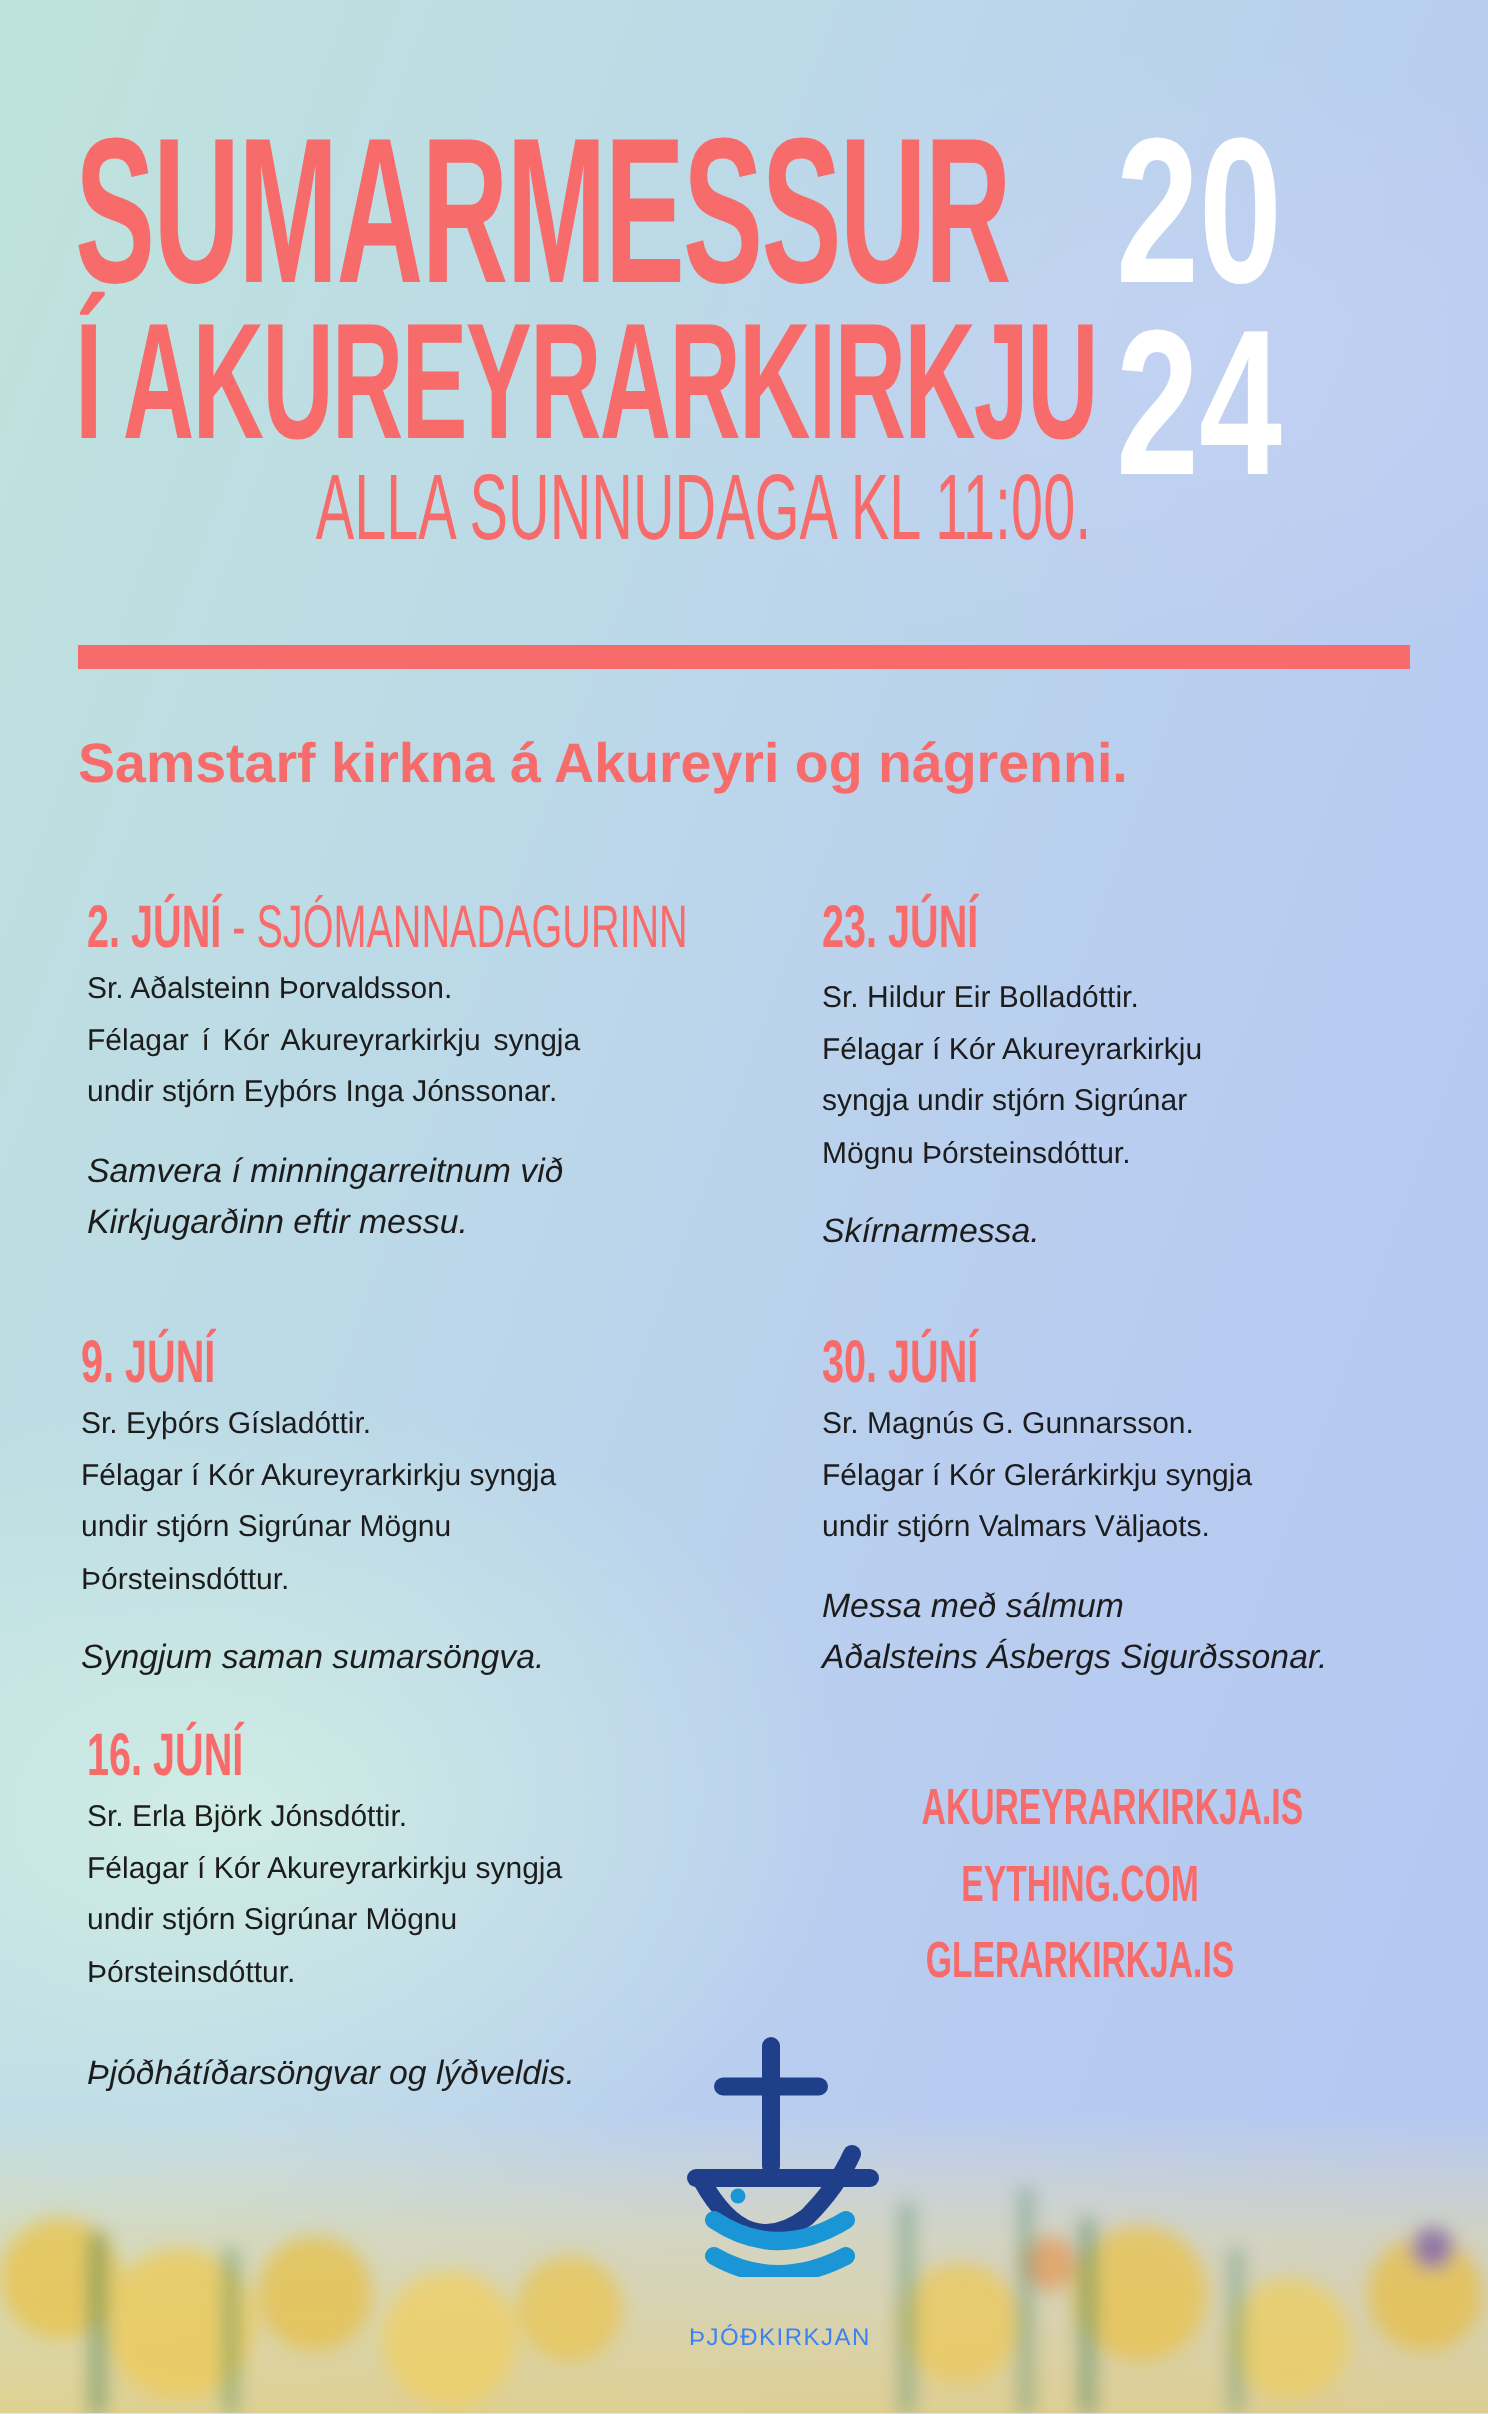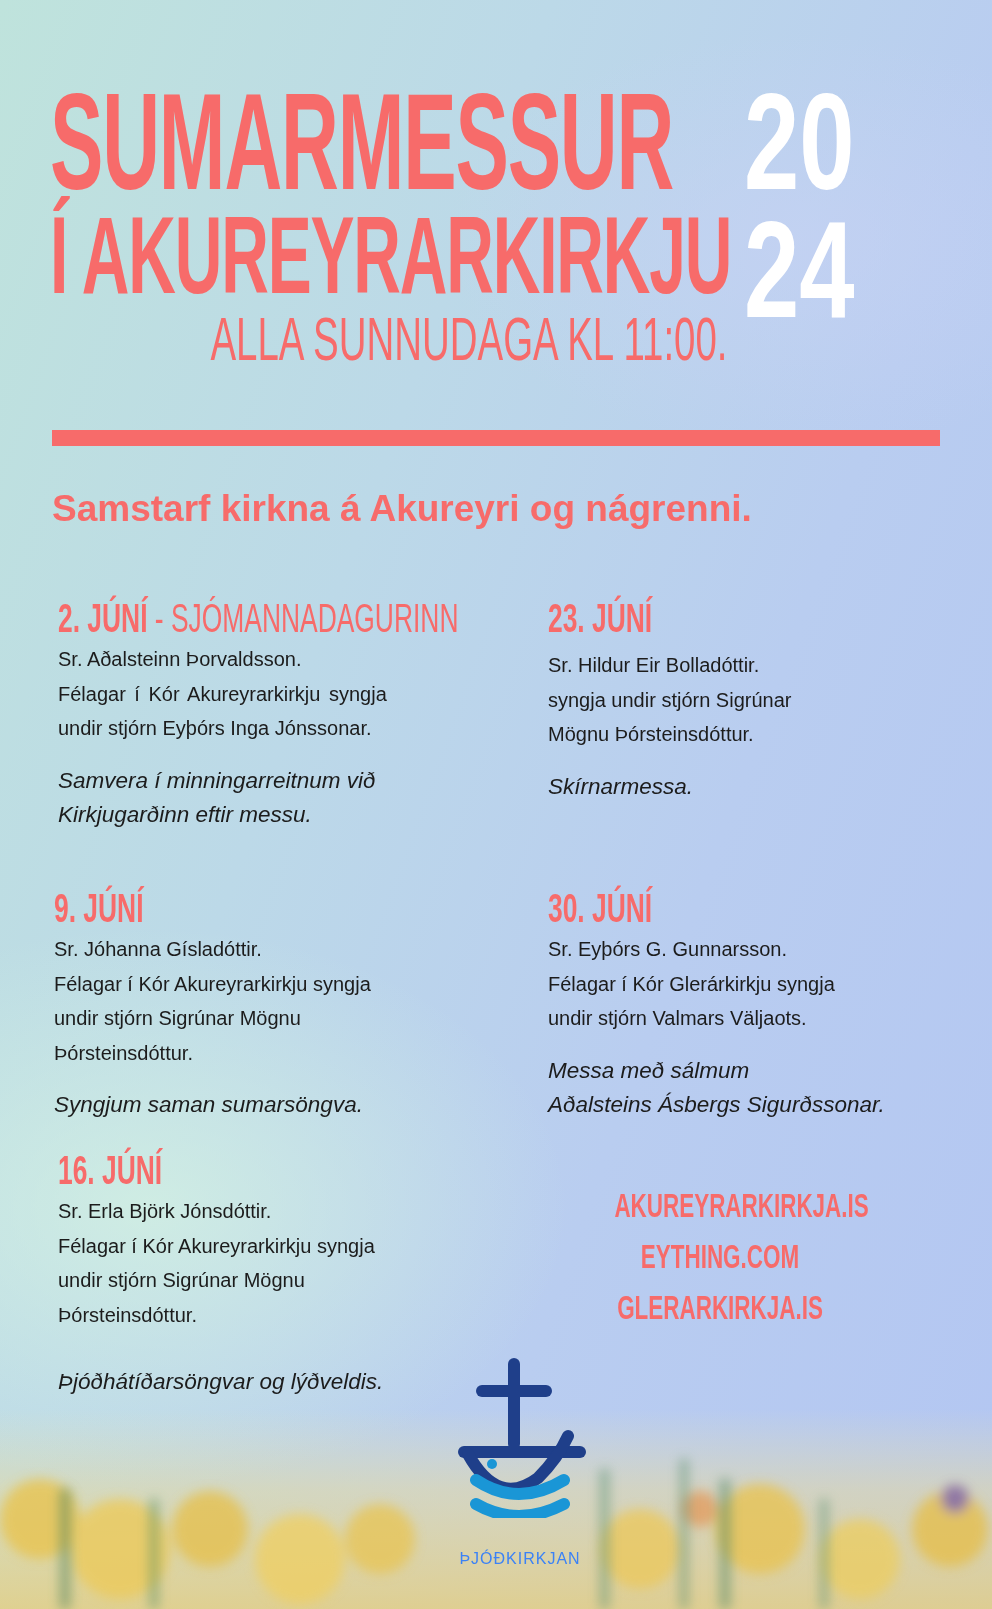--- a/index.html
+++ b/index.html
@@ -53,21 +53,21 @@
   </div>
   <div class="note">
     <div>Samvera í minningarreitnum við</div>
     <div>Kirkjugarðinn eftir messu.</div>
   </div>
 </div>
 
 <div class="entry" style="left:54px; top:886px; width:460px;">
   <div class="date">9. JÚNÍ</div>
   <div class="body">
-    <div>Sr. Jóhanna Gísladóttir.</div>
+    <div>Sr. Eyþórs Gísladóttir.</div>
     <div>Félagar í Kór Akureyrarkirkju syngja</div>
     <div>undir stjórn Sigrúnar Mögnu</div>
     <div>Þórsteinsdóttur.</div>
   </div>
   <div class="note">
     <div>Syngjum saman sumarsöngva.</div>
   </div>
 </div>
 
 <div class="entry" style="left:58px; top:1148px; width:460px;">
@@ -80,32 +80,33 @@
   </div>
   <div class="note" style="margin-top:33px">
     <div>Þjóðhátíðarsöngvar og lýðveldis.</div>
   </div>
 </div>
 
 <div class="entry" style="left:548px; top:596px; width:420px;">
   <div class="date">23. JÚNÍ</div>
   <div class="body" style="margin-top:8px">
     <div>Sr. Hildur Eir Bolladóttir.</div>
+    <div>Félagar í Kór Akureyrarkirkju</div>
     <div>syngja undir stjórn Sigrúnar</div>
     <div>Mögnu Þórsteinsdóttur.</div>
   </div>
   <div class="note">
     <div>Skírnarmessa.</div>
   </div>
 </div>
 
 <div class="entry" style="left:548px; top:886px; width:440px;">
   <div class="date">30. JÚNÍ</div>
   <div class="body">
-    <div>Sr. Eyþórs G. Gunnarsson.</div>
+    <div>Sr. Magnús G. Gunnarsson.</div>
     <div>Félagar í Kór Glerárkirkju syngja</div>
     <div>undir stjórn Valmars Väljaots.</div>
   </div>
   <div class="note">
     <div>Messa með sálmum</div>
     <div>Aðalsteins Ásbergs Sigurðssonar.</div>
   </div>
 </div>
 
 <div class="abs links">

